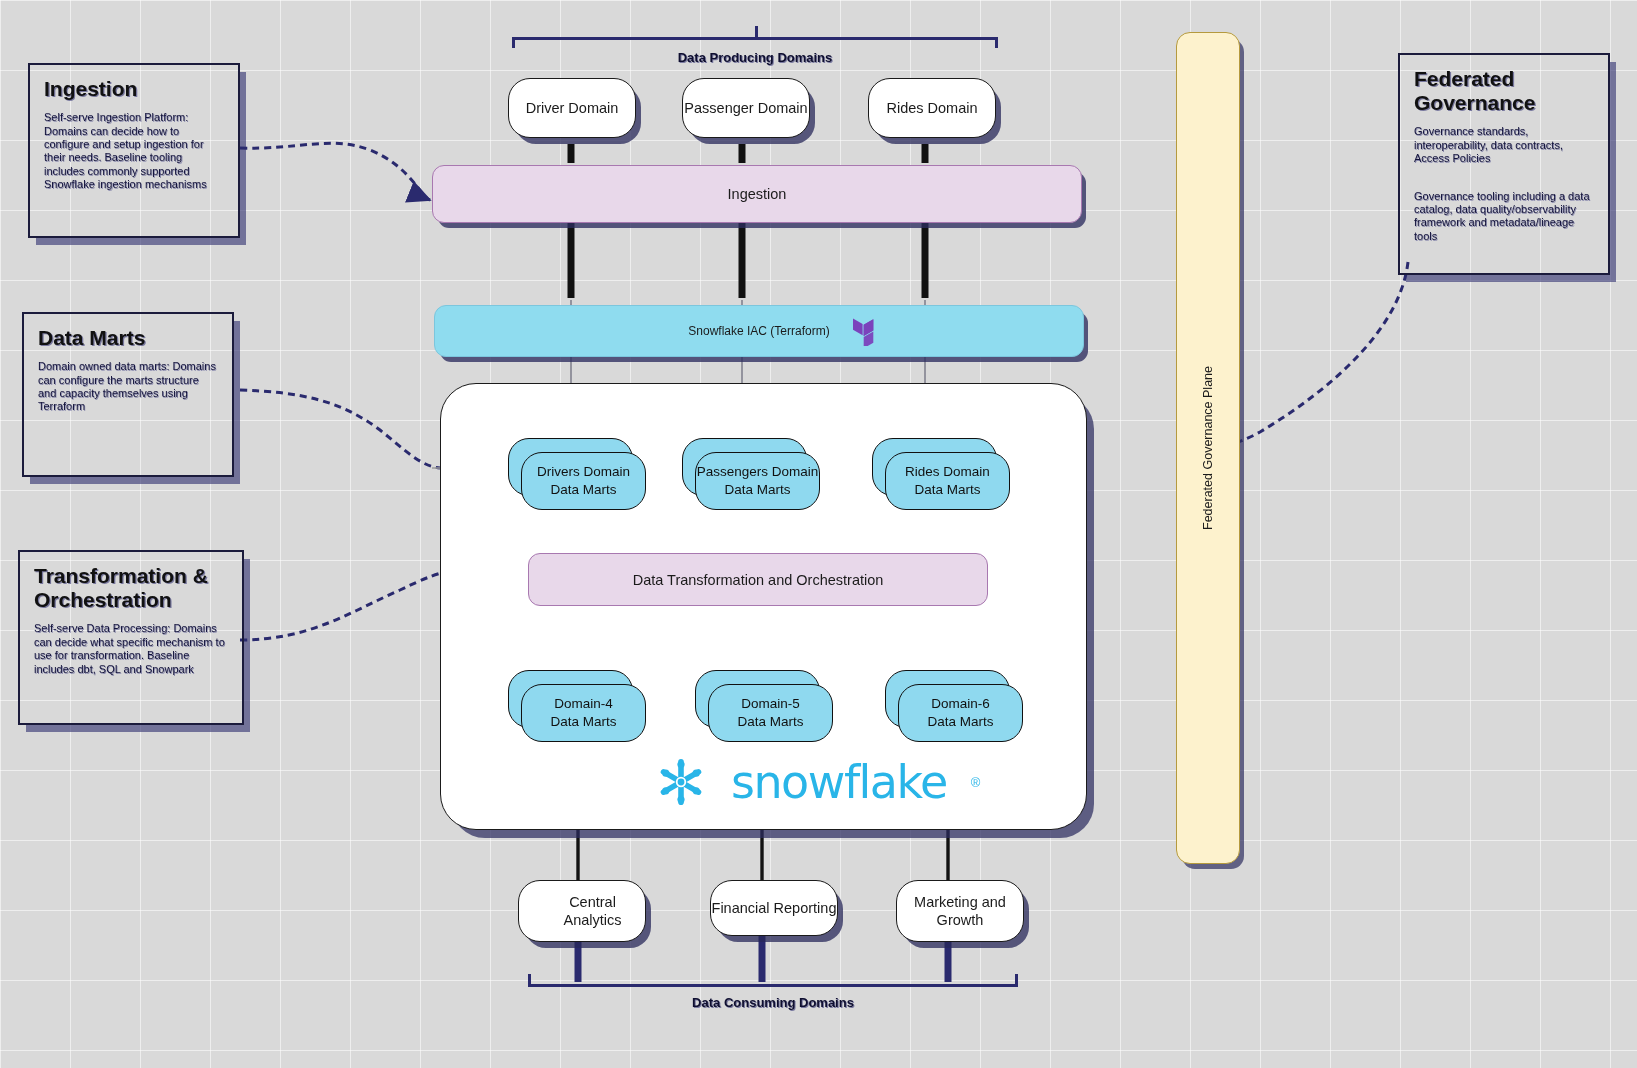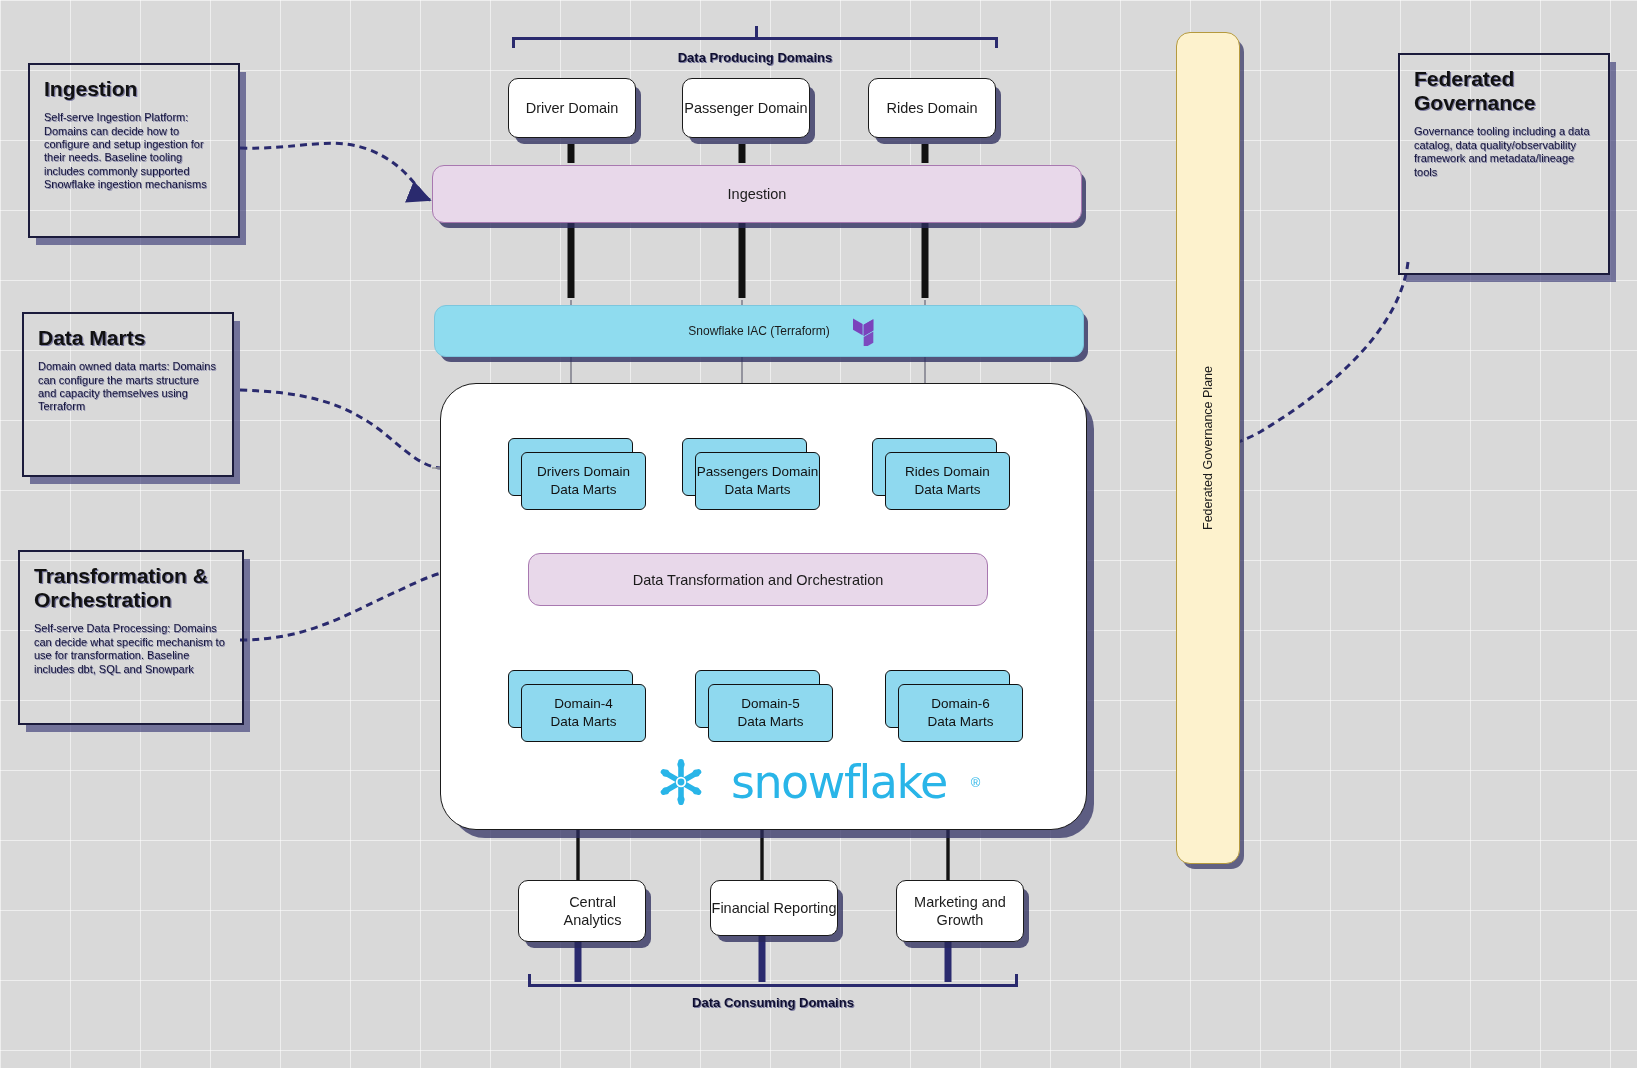--- a/index.html
+++ b/index.html
@@ -29,21 +29,21 @@
     align-items: center;
     justify-content: center;
     text-align: center;
     color: #1b1b1b;
   }
 
   
   .whitebox {
     background: #ffffff;
     border: 1.6px solid #1a1a1a;
-    border-radius: 10px;
+    border-radius: 22px;
     font-size: 14.5px;
     line-height: 1.25;
     box-shadow: 6px 7px 0 -1px rgba(40,40,90,0.75);
   }
 
   
   .lavbar {
     background: #e8d8ea;
     border: 1.2px solid #a878b0;
     border-radius: 12px;
@@ -60,21 +60,21 @@
     box-shadow: 5px 6px 0 -1px rgba(45,45,95,0.78);
   }
 
   
   .martwrap { position: absolute; }
   .mart-back, .mart-front {
     position: absolute;
     box-sizing: border-box;
     background: #8fd9ef;
     border: 1.5px solid #111;
-    border-radius: 6px;
+    border-radius: 21px;
   }
   .mart-back { left: 0; top: 0; }
   .mart-front {
     left: 13px; top: 14px;
     display: flex; align-items: center; justify-content: center;
     text-align: center;
     font-size: 13.5px; line-height: 1.3; color: #111;
   }
 
   
@@ -119,21 +119,21 @@
     line-height: 1.15;
     margin-bottom: 10px;
     text-shadow: 1.2px 1.2px 0 rgba(40,40,110,0.55);
   }
   .annot .body {
     font-size: 11px;
     line-height: 1.22;
     color: #12123a;
     text-shadow: 0.8px 0.8px 0 rgba(40,40,120,0.45);
   }
-  .annot .body + .body { margin-top: 2px; }
+  .annot .body + .body { margin-top: 24px; }
 
   
   .bracket { position: absolute; }
   .bracket .bar {
     position: absolute; left: 0; right: 0; height: 0;
     border-top: 3px solid #2a2a6e;
   }
   .bracket .tick {
     position: absolute; width: 0; height: 11px;
     border-left: 3px solid #2a2a6e;
@@ -373,16 +373,17 @@
     <div class="body">Domain owned data marts: Domains can configure the marts structure and capacity themselves using Terraform</div>
   </div>
 
   <div class="annot" style="left:18px; top:550px; width:226px; height:175px;">
     <div class="ttl">Transformation &amp; Orchestration</div>
     <div class="body">Self-serve Data Processing: Domains can decide what specific mechanism to use for transformation. Baseline includes dbt, SQL and Snowpark</div>
   </div>
 
   <div class="annot" style="left:1398px; top:53px; width:212px; height:222px;">
     <div class="ttl">Federated Governance</div>
+    <div class="body">Governance standards, interoperability, data contracts, Access Policies</div>
     <div class="body">Governance tooling including a data catalog, data quality/observability framework and metadata/lineage tools</div>
   </div>
 
 </div>
 
 </body></html>

